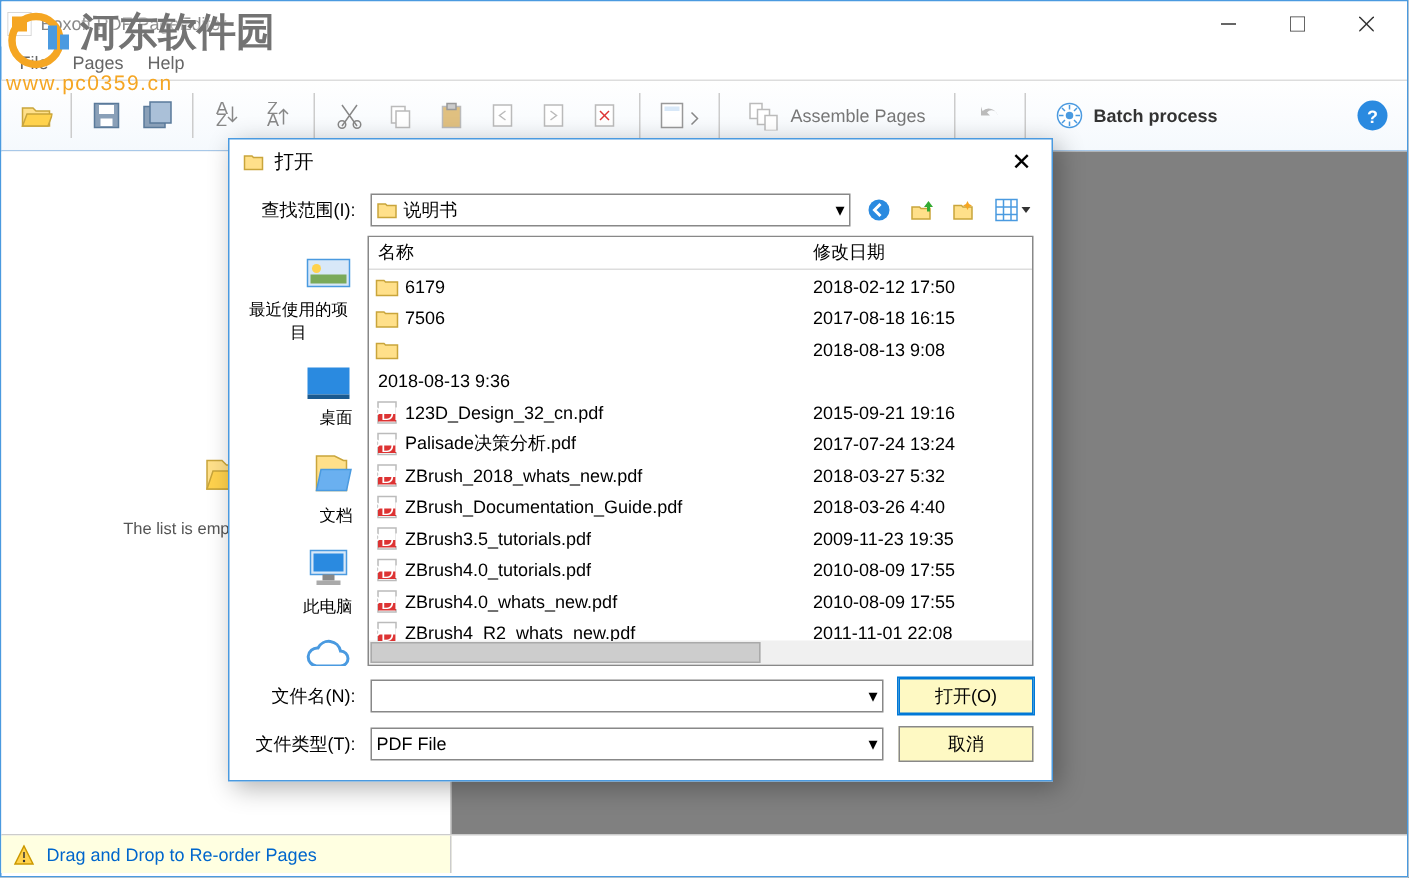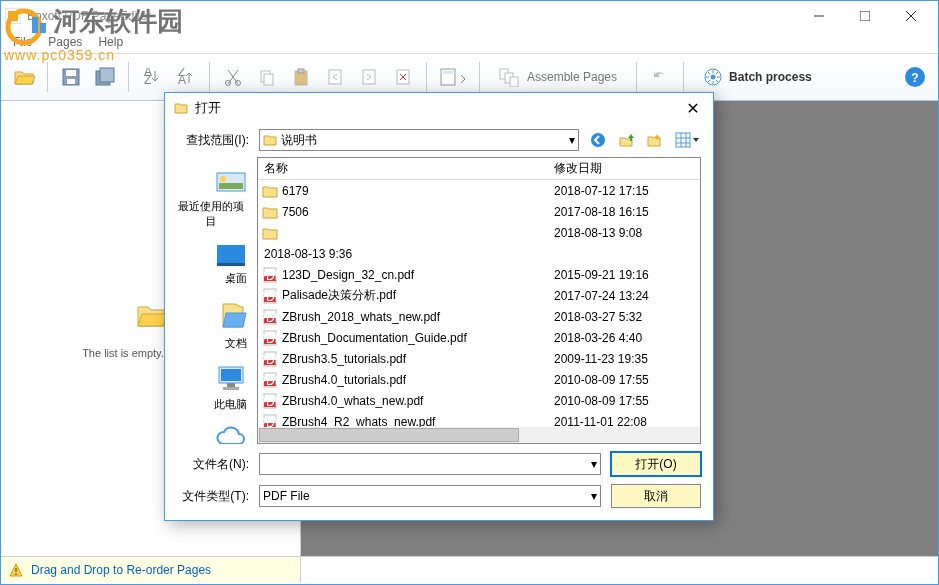--- a/index.html
+++ b/index.html
@@ -24,21 +24,21 @@
 .status-left{flex:0 0 300px;display:flex;align-items:center;gap:8px;padding:0 8px;background:#ffffe1;height:100%;border-right:1px solid #ccc}
 .status-left .warn{color:#c90}
 .status-left .txt{color:#0066cc}
 .status-right{flex:1}
 .wm{position:absolute;left:4px;top:4px;z-index:5;pointer-events:none}
 .wm .t1{font-size:26px;font-weight:bold;color:#737373;text-shadow:0 0 2px #fff}
 .wm .t2{font-size:14px;color:#f5a623;letter-spacing:1px}
 .wm svg{vertical-align:middle}
 
 
-.dialog{position:absolute;left:164px;top:92px;width:550px;height:429px;background:#fff;border:1px solid #4a9ae0;box-shadow:4px 4px 16px rgba(0,0,0,.3);z-index:20;display:flex;flex-direction:column}
+.dialog{position:absolute;left:152px;top:92px;width:550px;height:429px;background:#fff;border:1px solid #4a9ae0;box-shadow:4px 4px 16px rgba(0,0,0,.3);z-index:20;display:flex;flex-direction:column}
 .dlg-title{height:30px;display:flex;align-items:center;padding:0 8px}
 .dlg-title .ico{width:16px;height:16px;margin-right:6px}
 .dlg-title .txt{flex:1;font-size:13px}
 .dlg-title .x{width:24px;height:24px;display:flex;align-items:center;justify-content:center;font-size:16px}
 .dlg-row{display:flex;align-items:center;height:34px;padding:0 12px;gap:10px}
 .dlg-row label{width:72px;text-align:right}
 .combo{flex:1;height:22px;border:1px solid #888;background:#fff;display:flex;align-items:center;padding:0 3px;justify-content:space-between}
 .nav-ico{width:18px;height:18px;display:flex;align-items:center;justify-content:center}
 .dlg-body{flex:1;display:flex;overflow:hidden}
 .places{width:92px;display:flex;flex-direction:column;align-items:center;gap:6px;padding:6px 0}
@@ -364,21 +364,21 @@
         <div class="c2">修改日期</div>
       </div>
       <div class="flist" id="file-rows">
           <div class="frow">
             <div class="c1">
               <svg class="fico" width="16" height="16">
                 <path d="M1 4h5l1 1h8v9H1z" fill="#ffe08a" stroke="#c9a53b"></path>
               </svg>
               <span>6179</span>
             </div>
-            <div class="c2">2018-07-12 17:15</div>
+            <div class="c2">2018-02-12 17:50</div>
           </div>
           <div class="frow">
             <div class="c1">
               <svg class="fico" width="16" height="16">
                 <path d="M1 4h5l1 1h8v9H1z" fill="#ffe08a" stroke="#c9a53b"></path>
               </svg>
               <span>7506</span>
             </div>
             <div class="c2">2017-08-18 16:15</div>
           </div>

